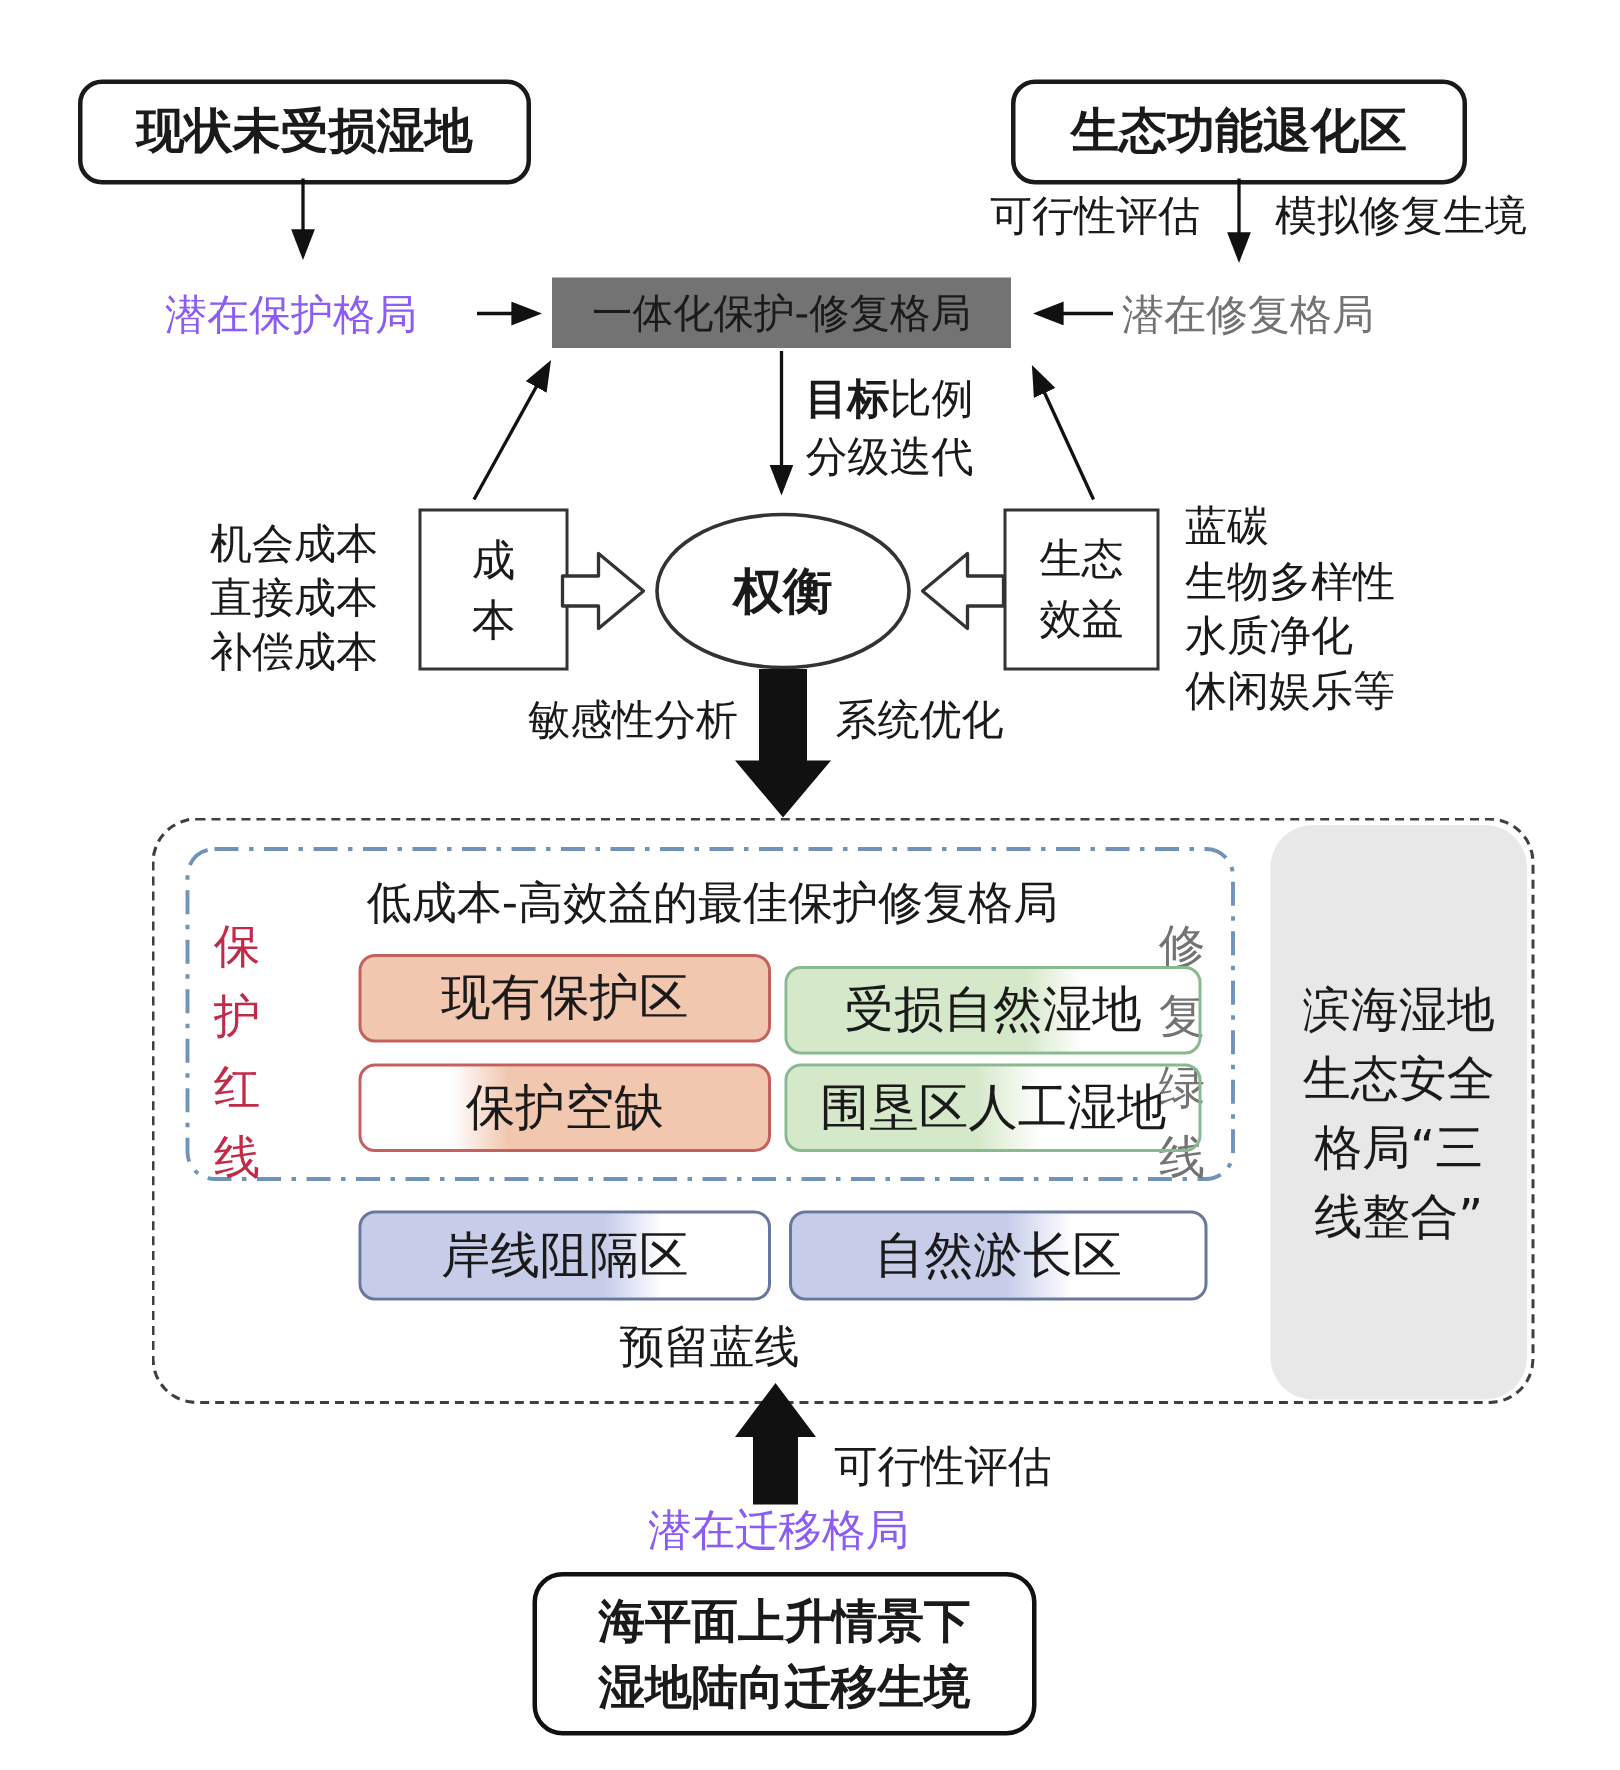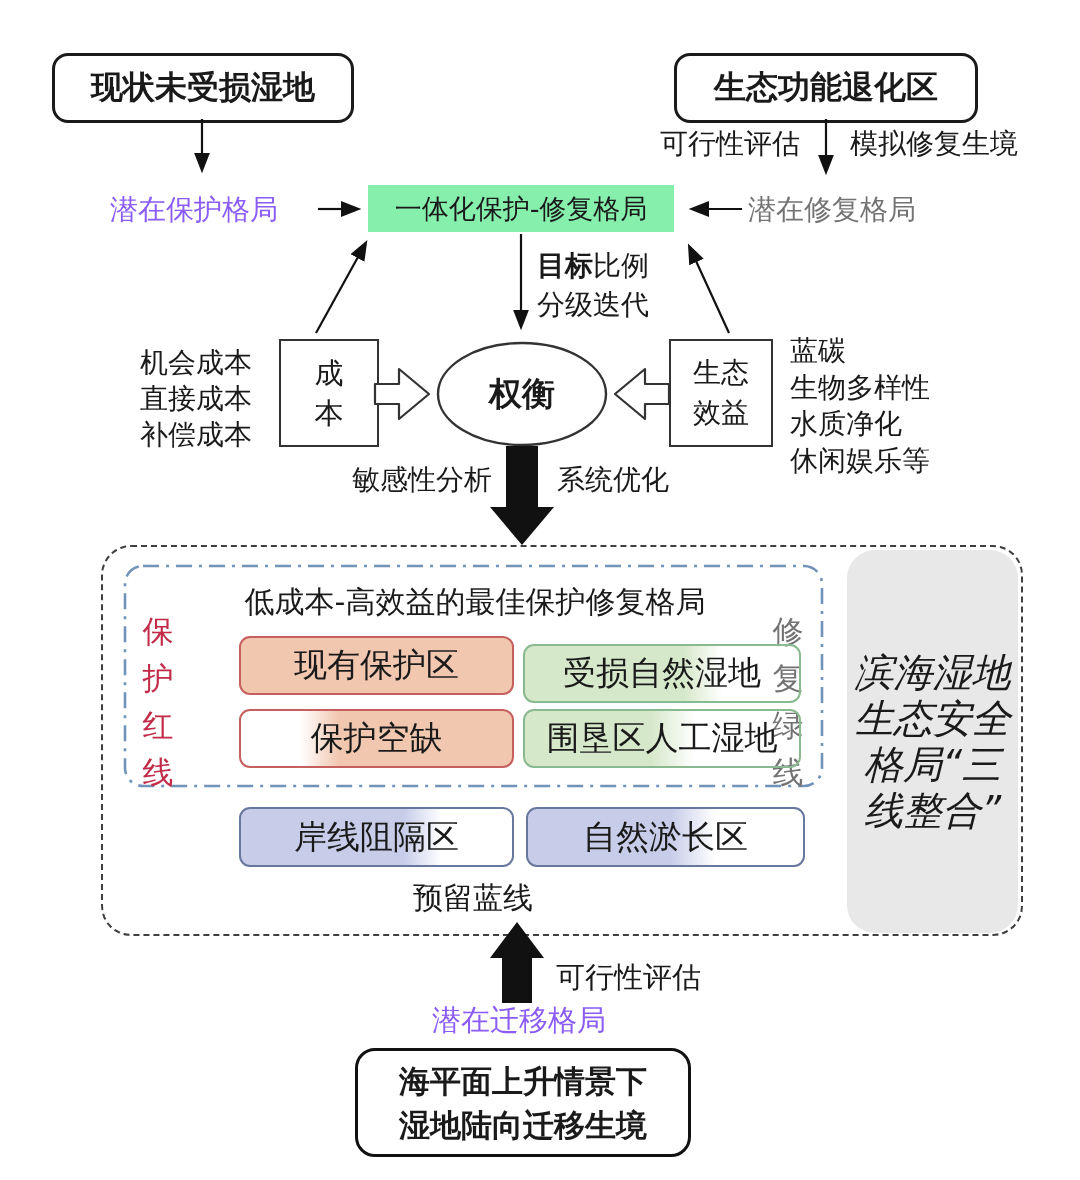--- a/index.html
+++ b/index.html
@@ -9,21 +9,21 @@
   }
   .abs{position:absolute;}
   .layer{position:absolute;left:0;top:0;pointer-events:none;}
   .z1{z-index:1}.z3{z-index:3}
   .center{display:flex;align-items:center;justify-content:center;text-align:center;}
   .pre{white-space:pre-line;}
   
   .term-box{border:3px solid #1a1a1a;border-radius:16px;background:#fff;
     font-weight:bold;font-size:32px;z-index:2;}
   
-  .int-box{background:#86efac;font-size:27px;z-index:2;}
+  .int-box{background:#737373;font-size:27px;z-index:2;}
   
   .lbl{font-size:28px;line-height:1.2;z-index:2;white-space:nowrap;}
   .red-t{color:#8b5cf6;}
   .green-t{color:#737373;}
   .blue-t{color:#8b5cf6;}
   .darkred-t{color:#c22b48;}
   
   .sq-box{border:2.5px solid #333;background:#fff;font-size:29px;line-height:1.38;z-index:2;}
   .list{font-size:28px;line-height:36px;z-index:2;}
   .list div{white-space:nowrap;}
@@ -37,21 +37,21 @@
   .pill.green{border-color:#89b98f;}
   .pill.blue{border-color:#68779e;}
   .fill-red-full{background:#f2c7b0;}
   .fill-red-right{background:linear-gradient(90deg,#ffffff 0%,#ffffff 22%,#f2c7b0 36%,#f2c7b0 100%);text-align:right;}
   .fill-green-67{background:linear-gradient(90deg,#d6e8ca 0%,#d6e8ca 58%,rgba(214,232,202,0) 72%);}
   .fill-green-55{background:linear-gradient(90deg,#d6e8ca 0%,#d6e8ca 46%,rgba(214,232,202,0) 62%);}
   .fill-blue-68{background:linear-gradient(90deg,#c7cde9 0%,#c7cde9 60%,rgba(199,205,233,0) 74%);}
   .fill-blue-61{background:linear-gradient(90deg,#c7cde9 0%,#c7cde9 52%,rgba(199,205,233,0) 68%);}
   .vert-lbl{font-size:31px;line-height:47px;text-align:center;z-index:2;}
   .panel-title{font-size:30px;z-index:2;}
-  .side-panel{background:#e8e8e8;border-radius:28px;z-index:1;font-size:39px;line-height:46px;font-style:italic;}
+  .side-panel{background:#e8e8e8;border-radius:28px;z-index:1;font-size:32px;line-height:46px;}
   .slr-box{border:3px solid #111;border-radius:20px;background:#fff;
     font-weight:bold;font-size:31px;line-height:44px;z-index:2;}
   .bold{font-weight:bold;}
 </style>
 </head>
 <body>
 
 <div class="stage">
 
   <svg class="layer z1" width="1080" height="1180">

